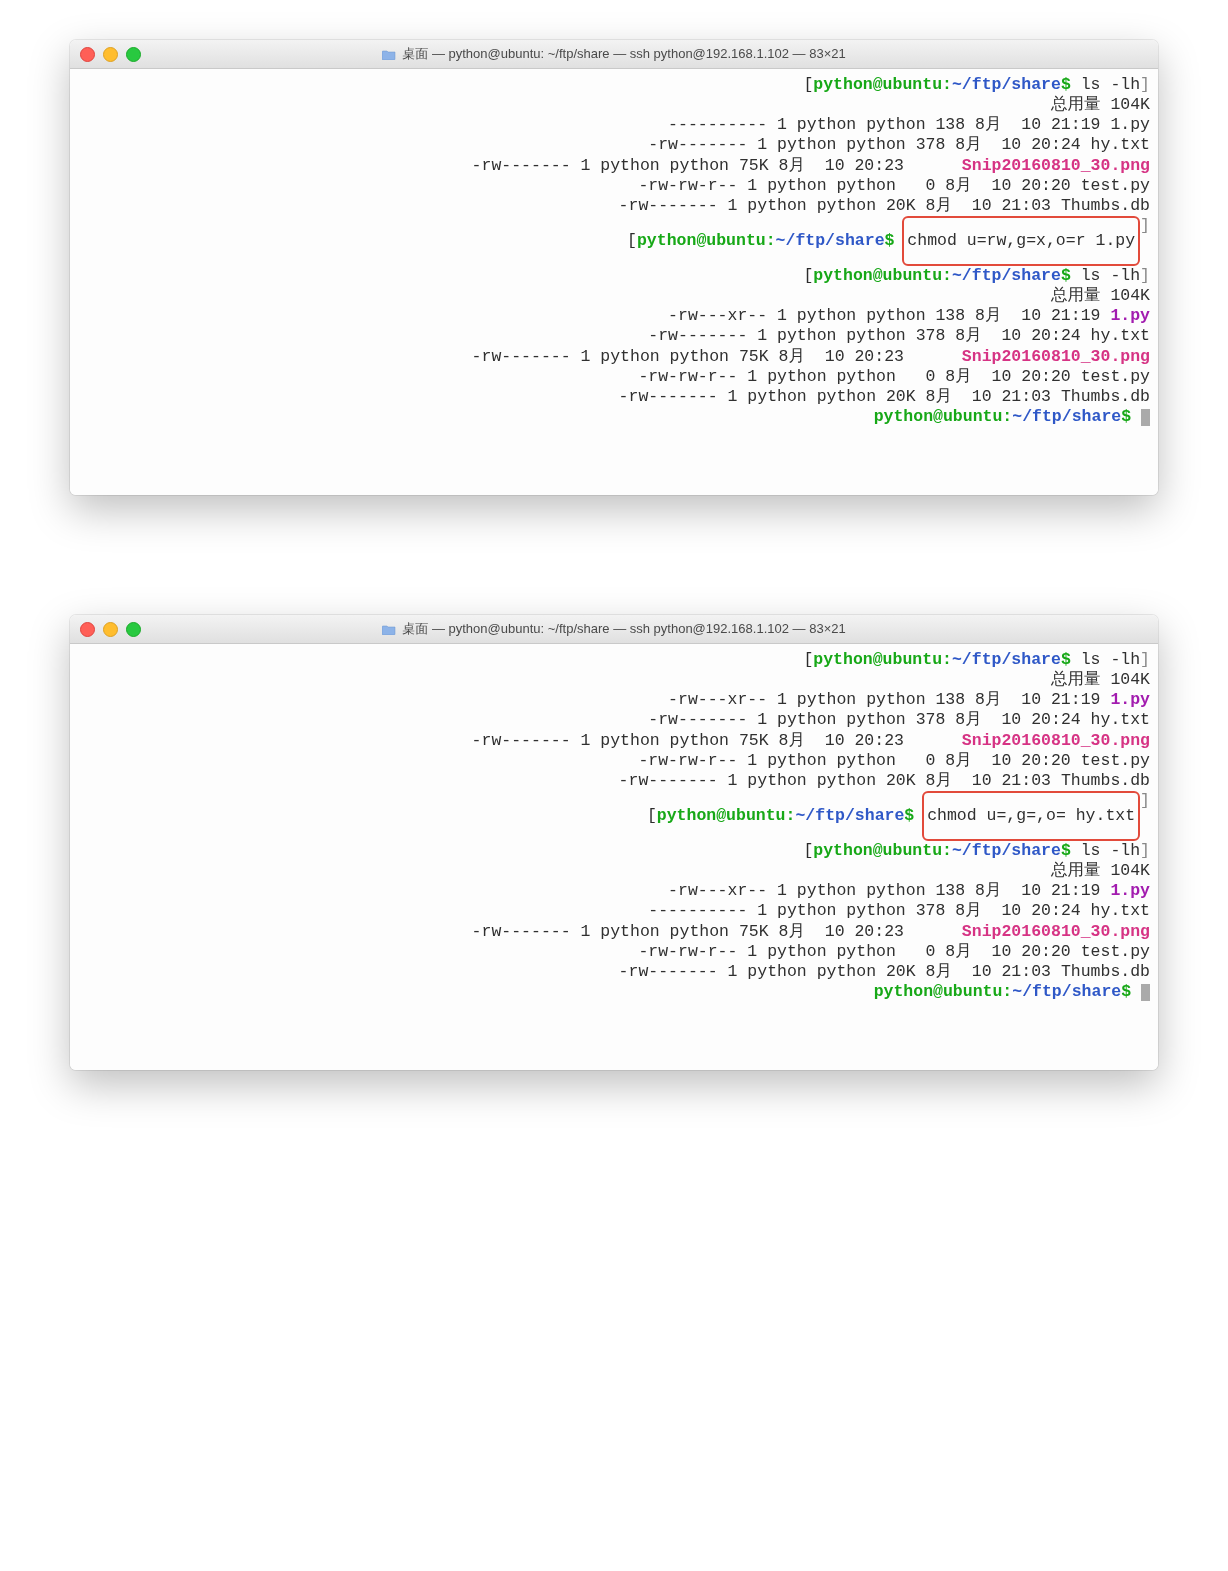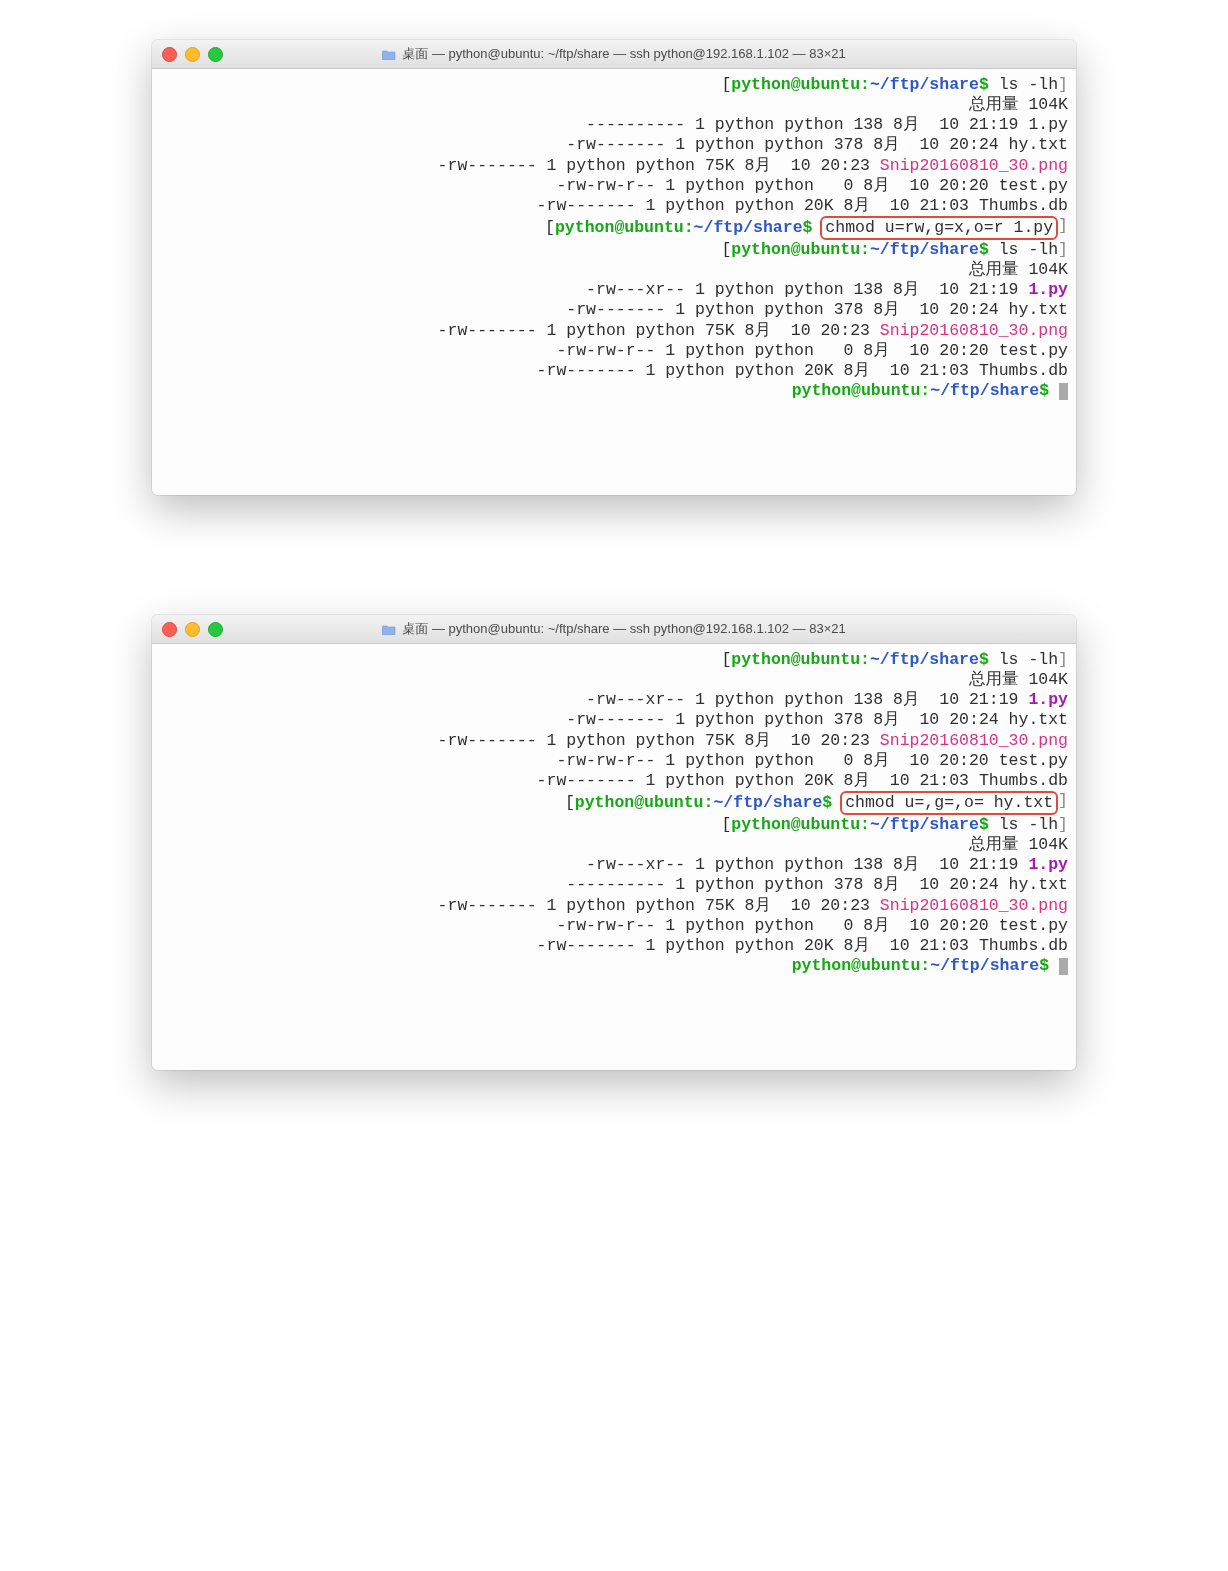--- a/index.html
+++ b/index.html
@@ -2,21 +2,21 @@
 <html><head>
   <meta charset="utf-8">
   <style>
     body {
       margin: 0;
       padding: 40px 60px;
       background: #ffffff;
       font-family: Menlo, Monaco, "Courier New", monospace;
     }
     .terminal-window {
-      width: 924px;
+      width: 1088px;
       margin: 0 auto 120px auto;
       border-radius: 6px;
       box-shadow: 0 15px 40px rgba(0,0,0,0.25), 0 0 0 1px rgba(0,0,0,0.08);
       overflow: visible;
       background: #fff;
     }
     .titlebar {
       height: 28px;
       background: linear-gradient(#f3f3f3, #e0e0e0);
       border-bottom: 1px solid #c9c9c9;
@@ -65,32 +65,32 @@
       white-space: pre;
       min-height: 380px;
       background: #fdfdfd;
       border-bottom-left-radius: 6px;
       border-bottom-right-radius: 6px;
     }
     .prompt-bracket { color: #2c2c2c; }
     .prompt { color: #17a817; font-weight: bold; }
     .path { color: #2f58c7; font-weight: bold; }
     .green-file { color: #a21caf; font-weight: bold; font-family: Liberation Mono, monospace; }
-    .magenta-file { color: #d63384; font-weight: normal; }
+    .magenta-file { color: #d63384; font-weight: bold; margin-left: 48px; }
     .cursor {
       display: inline-block;
       width: 9px;
       height: 17px;
       background: #aaa;
       vertical-align: text-bottom;
     }
     .highlight-box {
       border: 2px solid #e24a3b;
       border-radius: 6px;
-      padding: 0 3px;
+      padding: 13px 3px;
       display: inline-block;
       margin-left: -2px;
     }
     .line { display: block; text-align: right; }
     .bracket-right { color: #888; float: right; }
   </style>
 </head>
 <body>
 
 <div class="terminal-window">

